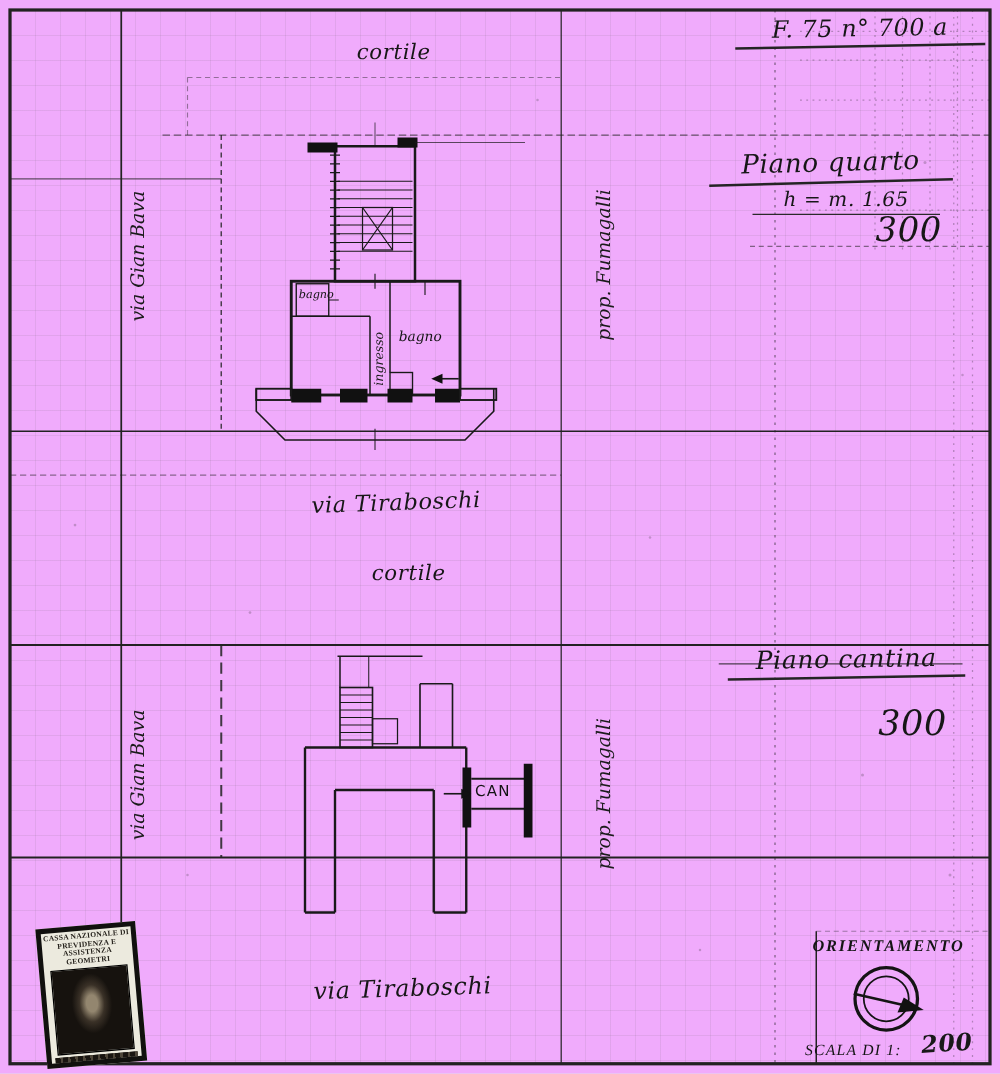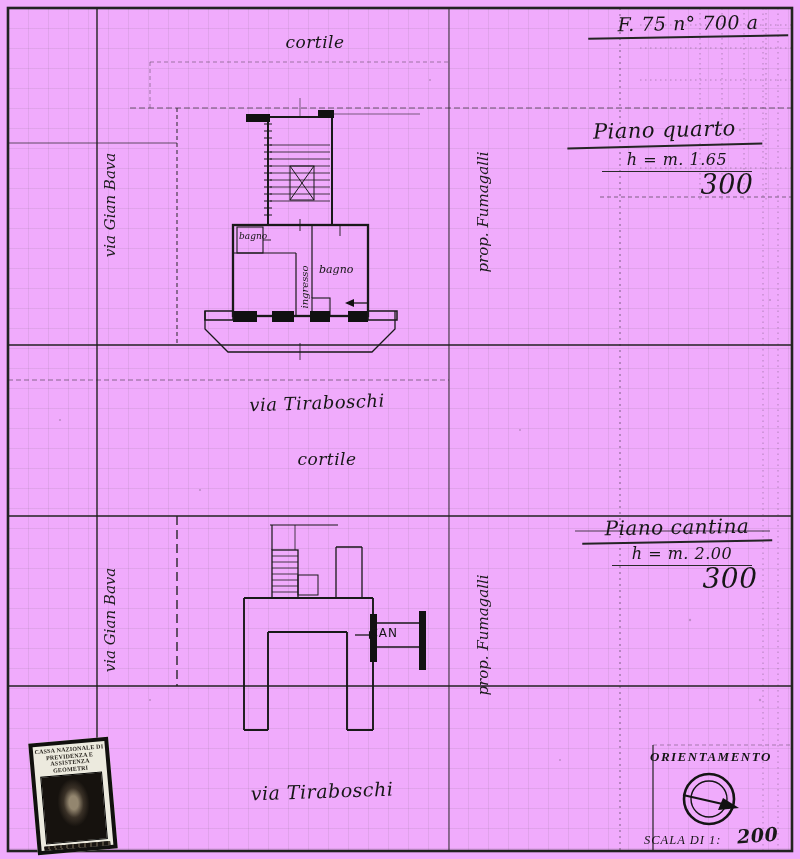--- a/index.html
+++ b/index.html
@@ -187,27 +187,26 @@
   <div class="vtx" style="left:483px;top:212px;font-size:15px;">prop. Fumagalli</div>
 
   <div class="roomlbl" style="left:239px;top:231px;font-size:9px;">bagno</div>
   <div class="vtx" style="left:304px;top:287px;font-size:10px;">ingresso</div>
   <div class="roomlbl" style="left:319px;top:263px;font-size:11px;">bagno</div>
 
   <div class="hw" style="left:237px;top:392px;width:160px;text-align:center;font-size:18px;transform:rotate(-2deg);">via Tiraboschi</div>
   <div class="hw" style="left:282px;top:449px;width:90px;text-align:center;font-size:17px;">cortile</div>
 
   <div class="hw u" style="left:582px;top:515px;width:190px;height:26px;text-align:center;font-size:20px;transform:rotate(-1deg);">Piano cantina</div>
-  <div class="hw u2" style="left:612px;top:544px;width:140px;height:21px;text-align:center;font-size:16px;">h = m. 2.00</div>
   <div class="hw big" style="left:695px;top:562px;width:70px;text-align:center;font-size:28px;">300</div>
 
   <div class="vtx" style="left:110px;top:620px;font-size:15px;">via Gian Bava</div>
   <div class="vtx" style="left:483px;top:635px;font-size:15px;">prop. Fumagalli</div>
 
-  <div class="roomlbl big" style="left:360px;top:626px;width:38px;text-align:right;font-size:12px;letter-spacing:1px;font-style:normal;font-family:'DejaVu Sans',sans-serif;">CAN</div>
+  <div class="roomlbl big" style="left:380px;top:626px;width:38px;text-align:left;font-size:12px;letter-spacing:1px;font-style:normal;font-family:'DejaVu Sans',sans-serif;">CAN</div>
 
   <div class="hw" style="left:232px;top:780px;width:180px;text-align:center;font-size:19px;transform:rotate(-2deg);">via Tiraboschi</div>
 
   <div id="stamp">
     <div class="cap">
       <div>CASSA NAZIONALE DI</div>
       <div>PREVIDENZA E ASSISTENZA</div>
       <div>GEOMETRI</div>
     </div>
     <div class="portrait"></div>

